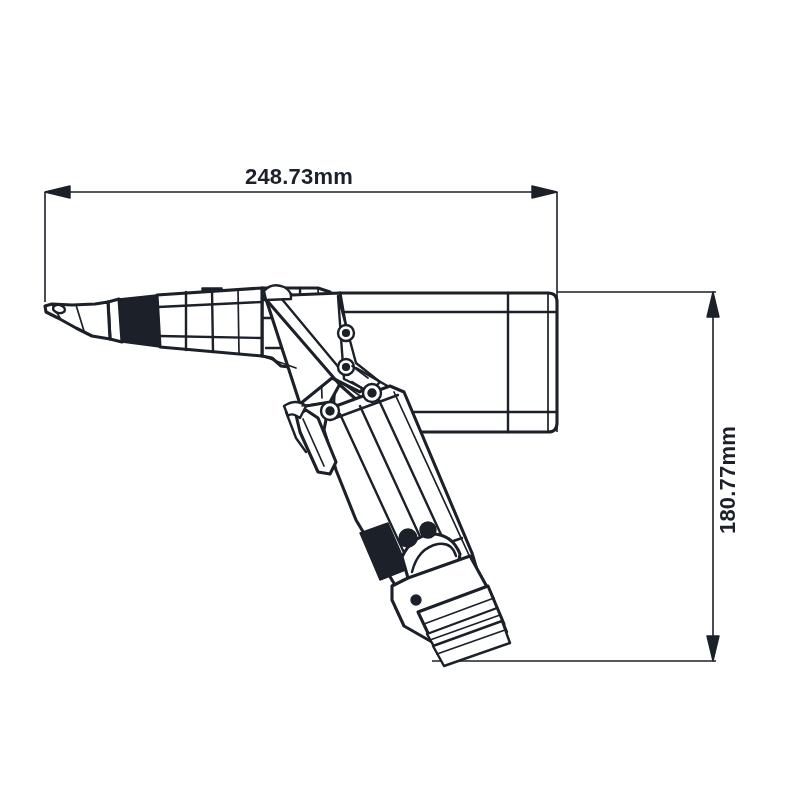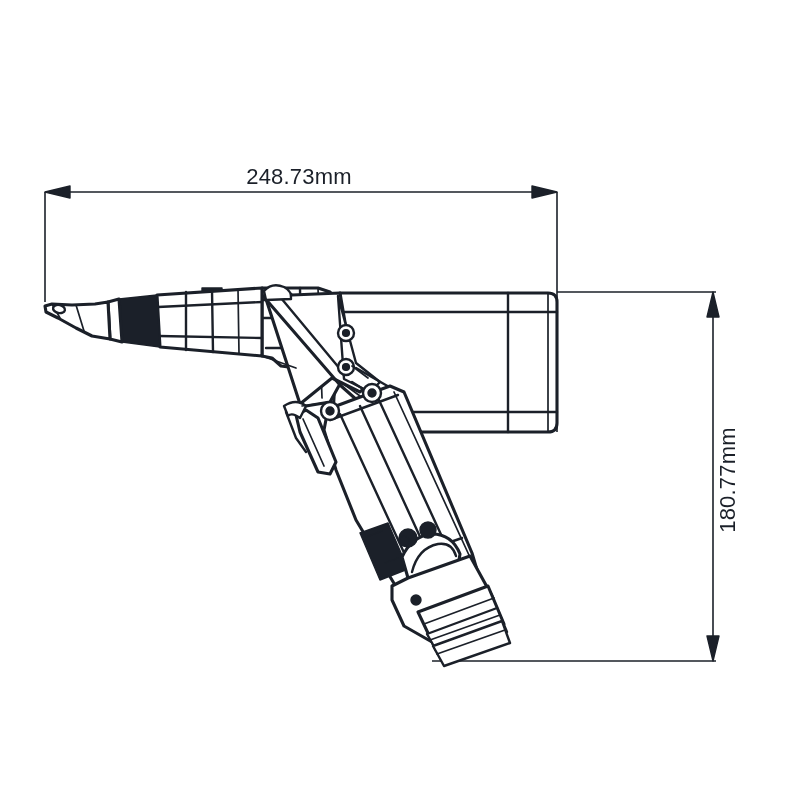--- a/index.html
+++ b/index.html
@@ -12,20 +12,21 @@
     width: 800px;
     height: 800px;
     overflow: hidden;
     font-family: "Liberation Sans", sans-serif;
   }
   #drawing-root {
     position: relative;
     width: 800px;
     height: 800px;
     background: #0369a1;
+    font-weight: bold;
   }
   svg.drawing-canvas {
     display: block;
     width: 800px;
     height: 800px;
   }
   .dim-text {
     font-family: "Liberation Sans", sans-serif;
     font-size: 22px;
     fill: #1b2029;

